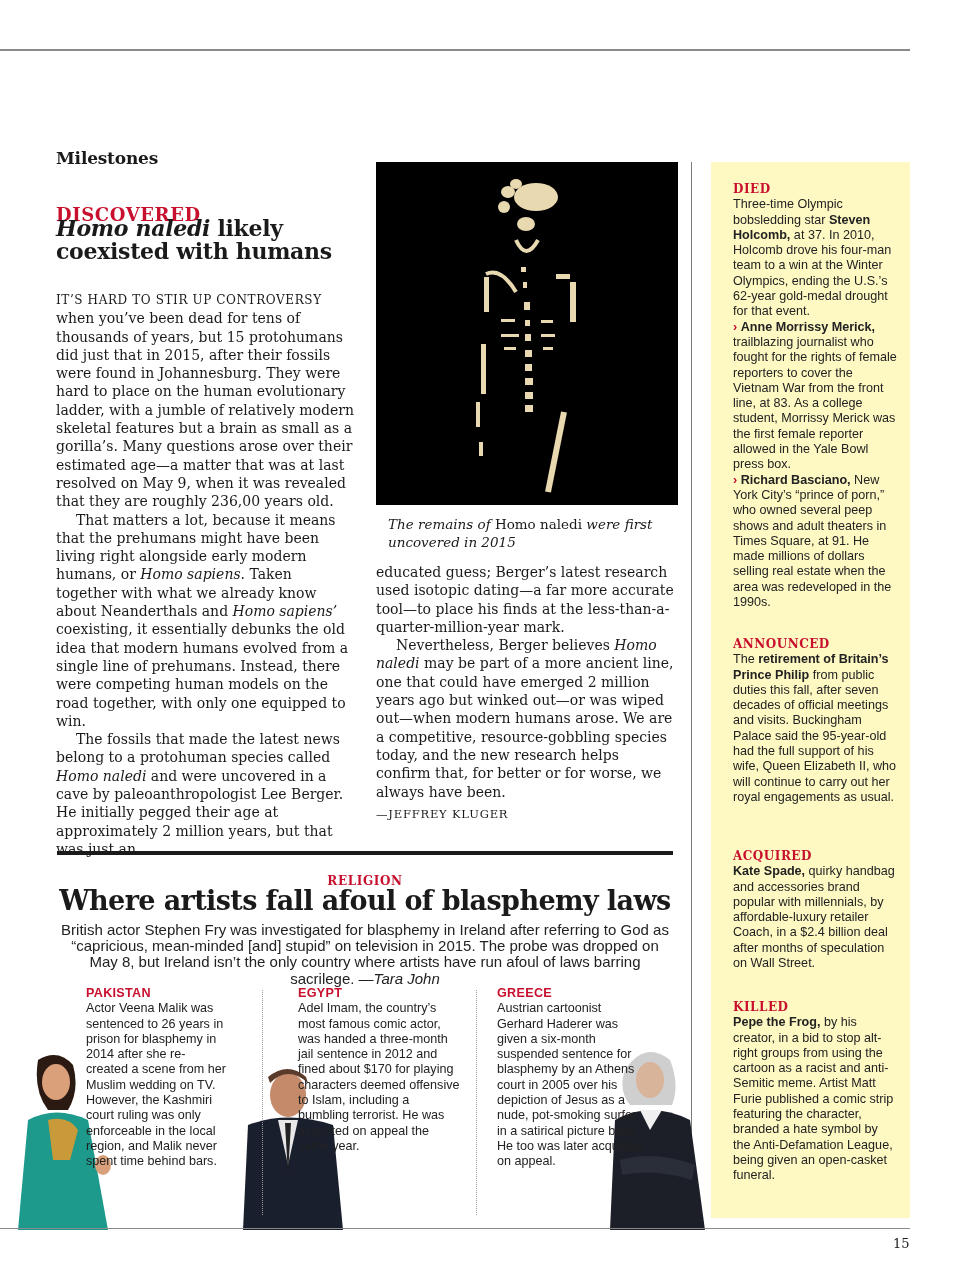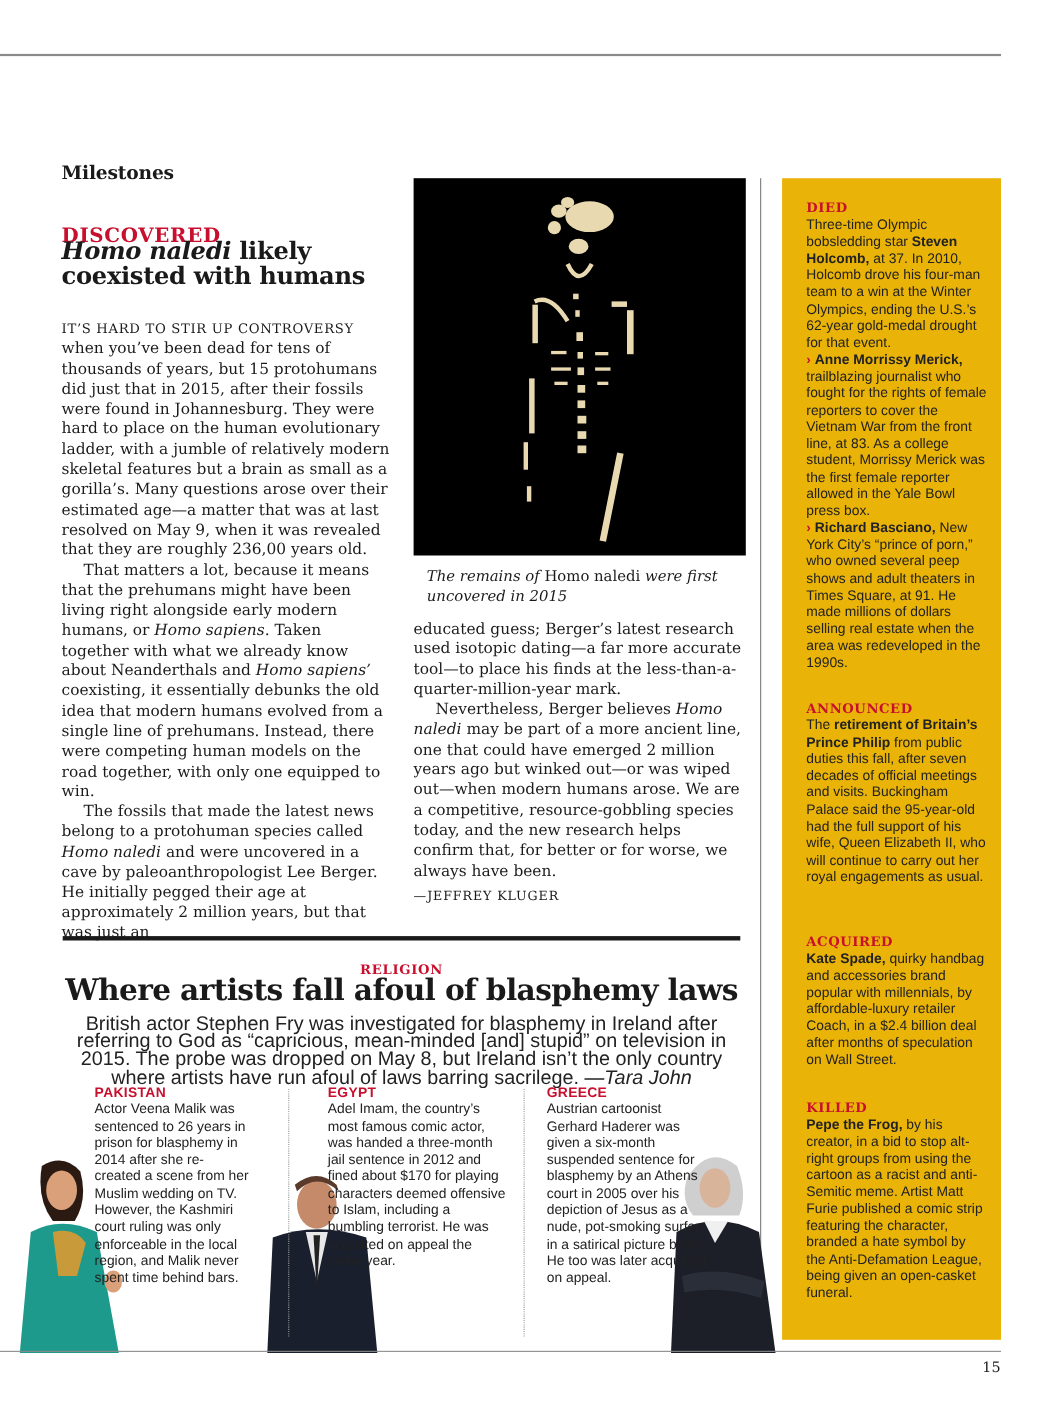--- a/index.html
+++ b/index.html
@@ -25,30 +25,30 @@
     .indent { text-indent: 20px; }
     .smallcaps { font-size: 12px; letter-spacing: 0.6px; text-transform: uppercase; }
     .byline { text-align: left; font-size: 11.5px; letter-spacing: 0.8px; margin-top: 4px !important; padding-right: 2px; }
 
     .photo { position: absolute; left: 376px; top: 162px; width: 302px; height: 343px; background: #000; }
     .caption { position: absolute; left: 388px; top: 515px; width: 302px; text-align: left; font-size: 13.5px; line-height: 18px; font-style: italic; }
     .caption .roman { font-style: normal; }
 
     .vrule { position: absolute; left: 691px; top: 162px; width: 1px; height: 1066px; background: #7a7a7a; }
 
-    .sidebar { position: absolute; left: 711px; top: 162px; width: 199px; height: 1056px; background: #eab308; }
+    .sidebar { position: absolute; left: 711px; top: 162px; width: 199px; height: 1056px; background: #fef9c3; }
     .sb-block { position: absolute; left: 22px; width: 165px; font-size: 12.6px; line-height: 15.3px; color: #222; }
     .sb-block .sb-kicker { font-family: "DejaVu Serif", serif; font-size: 12px; letter-spacing: 0.5px; display: block; }
     .sb-block b { font-weight: bold; }
     .arrow { color: #c8102e; font-weight: bold; }
 
     .thick-rule { position: absolute; left: 57px; top: 851px; width: 616px; height: 4px; background: #1a1a1a; }
     .rel-kicker { position: absolute; left: 57px; top: 874px; width: 616px; text-align: center; font-size: 12px; }
     .rel-headline { position: absolute; left: 57px; top: 885px; width: 616px; text-align: center; font-size: 27px; font-weight: bold; letter-spacing: -0.6px; }
-    .rel-dek { position: absolute; left: 57px; top: 922px; width: 616px; text-align: center; font-size: 18px; line-height: 16.2px; color: #222; }
+    .rel-dek { position: absolute; left: 57px; top: 922px; width: 616px; text-align: center; font-size: 15px; line-height: 16.2px; color: #222; }
 
     .country { position: absolute; top: 986px; font-size: 12.6px; line-height: 15.3px; color: #222; }
     .country .ck { color: #c8102e; font-weight: bold; font-size: 12.6px; display: block; letter-spacing: 0.3px; }
     .dotted { position: absolute; top: 990px; width: 0; height: 225px; border-left: 1px dotted #9a9a9a; }
 
     .figure { position: absolute; }
   </style>
 </head>
 <body>
 

